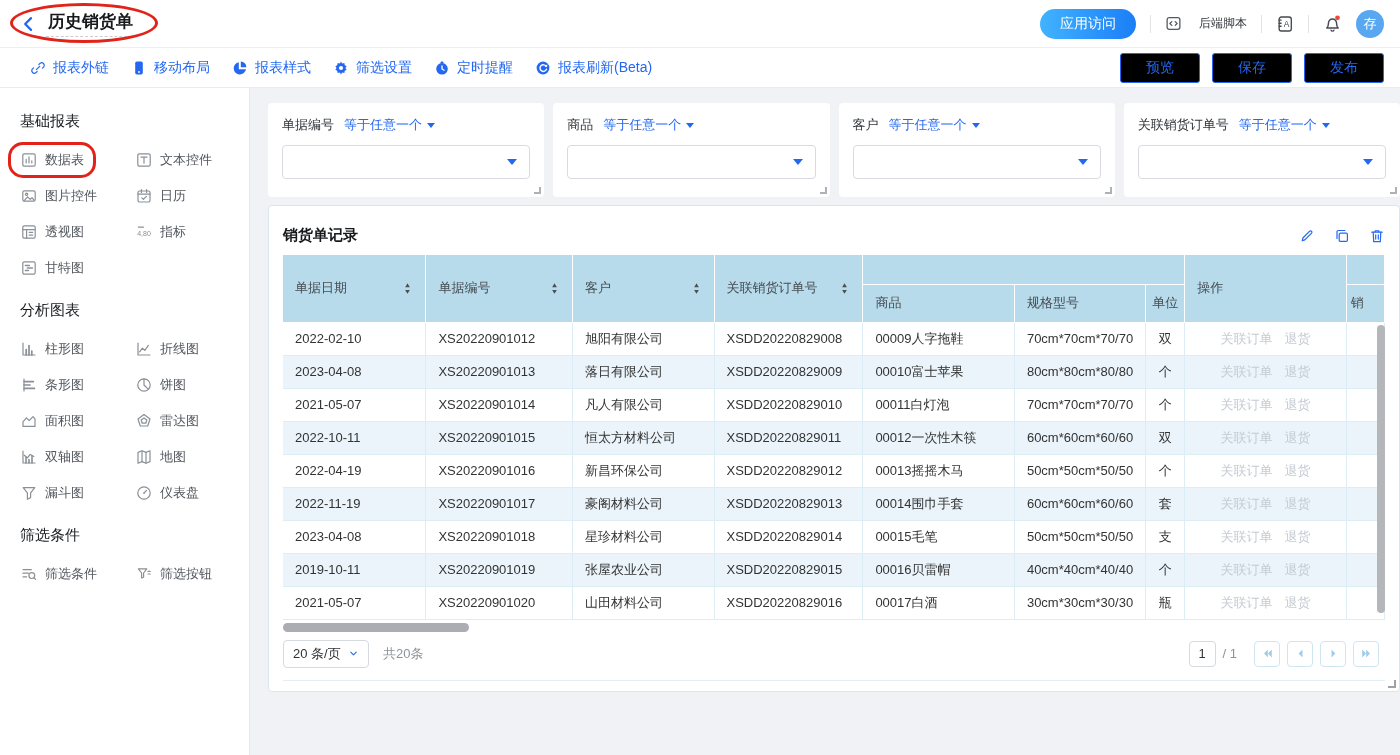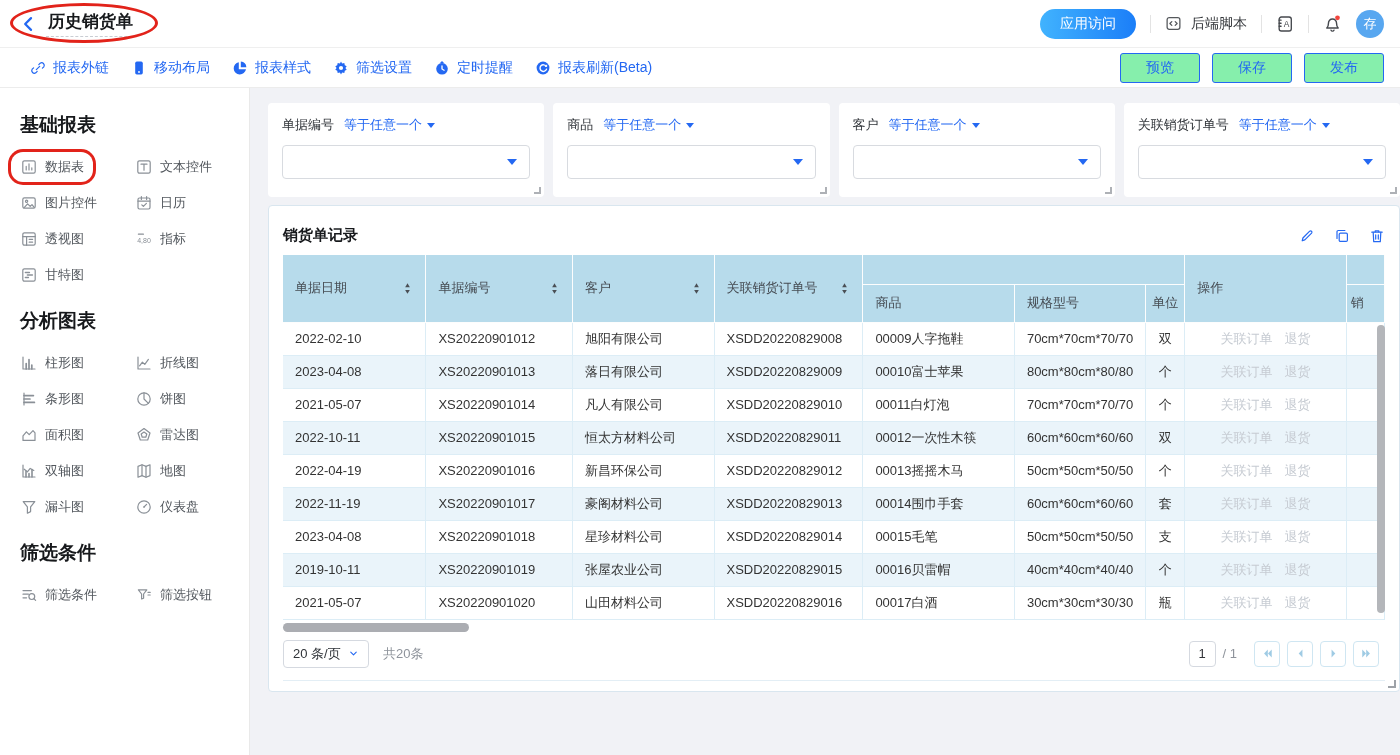--- a/index.html
+++ b/index.html
@@ -10,37 +10,37 @@
 
   
   .topbar { height:48px; background:#fff; border-bottom:1px solid #EFEFEF; display:flex; align-items:center; justify-content:space-between; padding:0 16px 0 20px; position:relative; }
   .topbar-left { display:flex; align-items:center; gap:8px; position:relative; }
   .back-btn { color:#2468F2; cursor:pointer; display:flex; align-items:center; }
   .page-title { font-size:17px; font-weight:bold; color:#17191C; border-bottom:1px dashed #C9CDD3; padding:0 4px 3px 2px; }
   .annotation-ellipse { position:absolute; left:-10px; top:-7px; width:148px; height:40px; border:3px solid #E2231A; border-radius:50%; pointer-events:none; z-index:5; }
   .topbar-right { display:flex; align-items:center; gap:14px; }
   .pill-btn { height:30px; padding:0 20px; border:none; border-radius:16px; background:linear-gradient(90deg,#41B3FE,#1B7EF8); color:#fff; font-size:14px; font-family:inherit; cursor:pointer; }
   .vdiv { width:1px; height:18px; background:#E3E3E3; }
-  .backend { display:flex; align-items:center; gap:9px; font-size:14px; color:#33363A; cursor:pointer; }
+  .backend { display:flex; align-items:center; gap:17px; font-size:12px; color:#33363A; cursor:pointer; }
   .backend .icon { color:#55585C; }
   .top-ic { color:#45484D; cursor:pointer; position:relative; }
   .avatar { width:28px; height:28px; border-radius:50%; background:#58A7F0; color:#fff; font-size:13px; display:flex; align-items:center; justify-content:center; cursor:pointer; }
 
   
   .toolbar { height:40px; background:#fff; border-bottom:1px solid #ECECEC; display:flex; align-items:center; justify-content:space-between; padding:0 16px 0 30px; }
   .toolbar-left { display:flex; align-items:flex-start; gap:22px; }
   .tool-item { display:flex; align-items:center; gap:7px; color:#2468F2; font-size:14px; cursor:pointer; }
   .toolbar-right { display:flex; align-items:center; gap:12px; }
-  .tool-btn { width:80px; height:30px; background:#86efac; border:1px solid #2468F2; border-radius:3px; color:#2468F2; font-size:14px; font-family:inherit; cursor:pointer; }
+  .tool-btn { width:80px; height:30px; background:#000000; border:1px solid #2468F2; border-radius:3px; color:#2468F2; font-size:14px; font-family:inherit; cursor:pointer; }
 
   
   .page-body { display:flex; height:667px; }
   .sidebar { width:250px; background:#fff; border-right:1px solid #E9E9E9; padding:24px 0 0 20px; flex:none; }
   .side-section { margin-bottom:24px; }
-  .side-title { font-size:19px; font-weight:bold; color:#17191C; margin-bottom:20px; }
+  .side-title { font-size:15px; font-weight:normal; color:#17191C; margin-bottom:20px; }
   .side-grid { display:grid; grid-template-columns:115px 1fr; row-gap:18px; }
   .side-item { display:flex; align-items:center; gap:8px; font-size:13px; color:#52575D; cursor:pointer; width:max-content; }
   .side-item .icon { color:#8A9097; width:17px; height:17px; }
   .side-item.annotated { box-shadow:0 0 0 3px #E2231A; border-radius:12px; padding:6px 9px; margin:-6px -9px; }
 
   .canvas { flex:1; background:#F1F2F6; position:relative; padding:15px 35px 0 18px; }
 
   
   .filter-row { display:flex; gap:9px; margin-bottom:8px; }
   .filter-card { flex:1; height:94px; background:#fff; border-radius:4px; padding:13px 14px; position:relative; }

